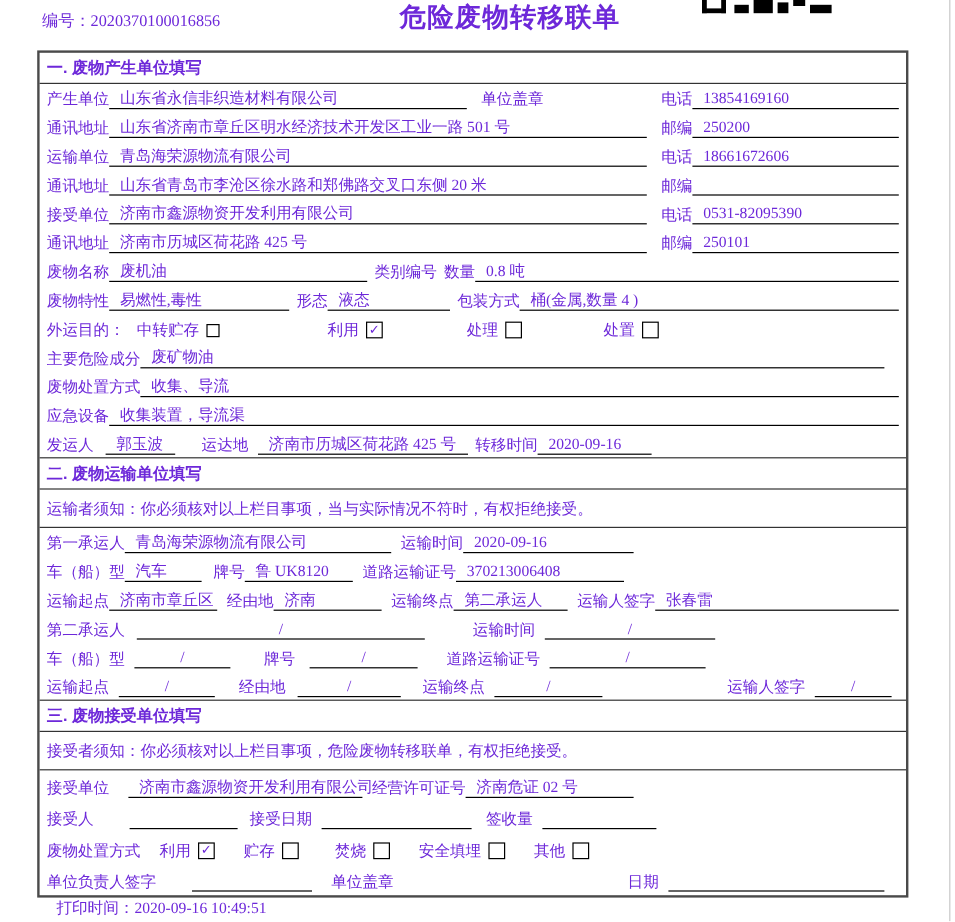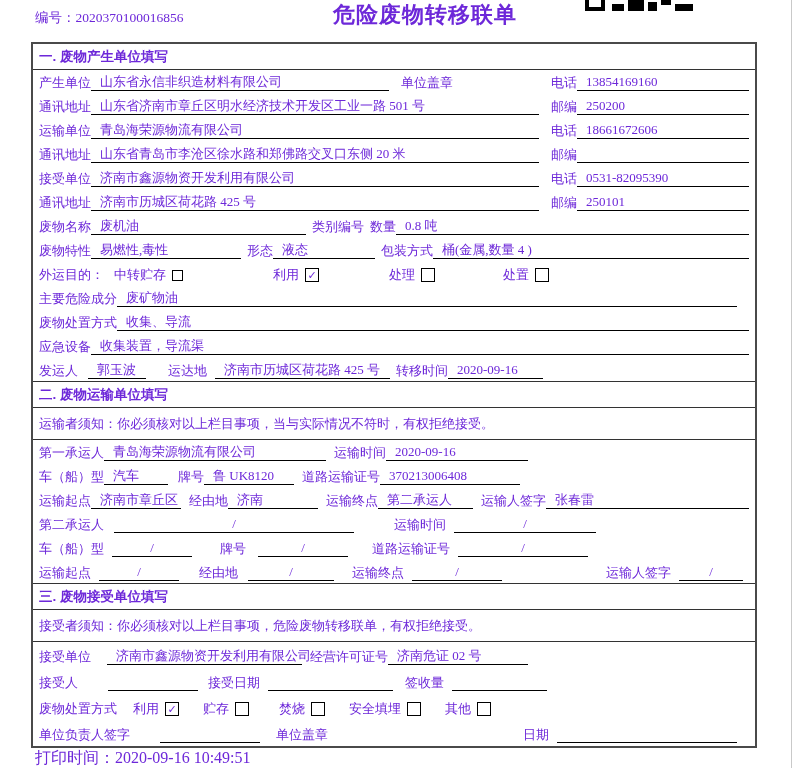--- a/index.html
+++ b/index.html
@@ -4,21 +4,21 @@
 <style>
   html,body{margin:0;padding:0;background:#fff;}
   .doc{position:relative;width:796px;height:768px;background:#fff;color:#6d28d9;
        font-family:"Liberation Serif","DejaVu Serif",serif;font-size:13px;overflow:hidden;}
   .edge-line{position:absolute;left:791px;top:0;width:1px;height:768px;background:#c9c9c9;}
   .serial{position:absolute;left:35px;top:9px;font-size:13.5px;}
   .doc-title{position:absolute;left:0;width:850px;text-align:center;top:0;
        font-family:"Liberation Sans","DejaVu Sans",sans-serif;font-weight:bold;font-size:22px;letter-spacing:1px;}
   .qr{position:absolute;left:585px;top:0;width:110px;height:11px;}
   .qr i{position:absolute;background:#000;}
-  .print-time{position:absolute;left:35px;top:748px;font-size:16px;}
+  .print-time{position:absolute;left:47px;top:748px;font-size:13px;}
 
   .form{position:absolute;left:31px;top:42px;width:726px;box-sizing:border-box;
         border:2px solid #4a4a4a;background:#fff;}
   .sec-title{font-family:"Liberation Sans","DejaVu Sans",sans-serif;font-weight:bold;
         font-size:13.5px;padding:4px 6px 3px 6px;border-bottom:1px solid #333;}
   .sec-title.mid{border-top:1px solid #333;margin-top:-1px;}
   .notice{padding:7px 6px 6px 6px;border-bottom:1px solid #333;font-size:13px;}
   .row{display:flex;align-items:flex-end;height:24px;padding:0 6px 3px 6px;
        white-space:nowrap;font-size:13px;line-height:17px;box-sizing:border-box;}
   .row3{height:26px;}

